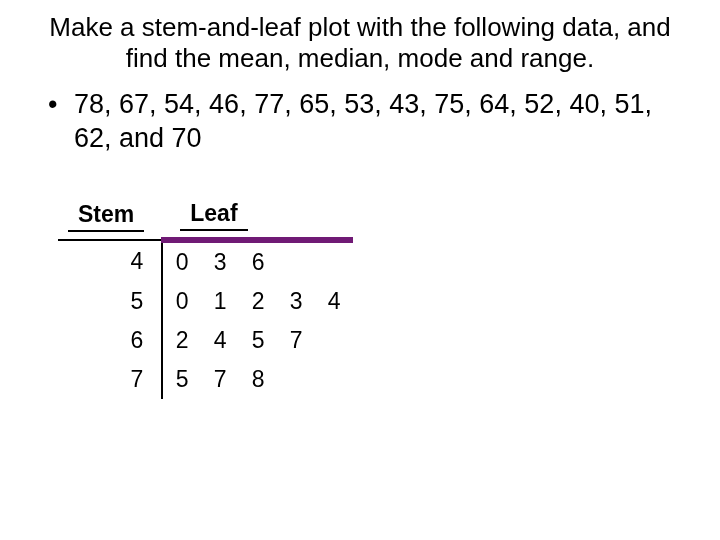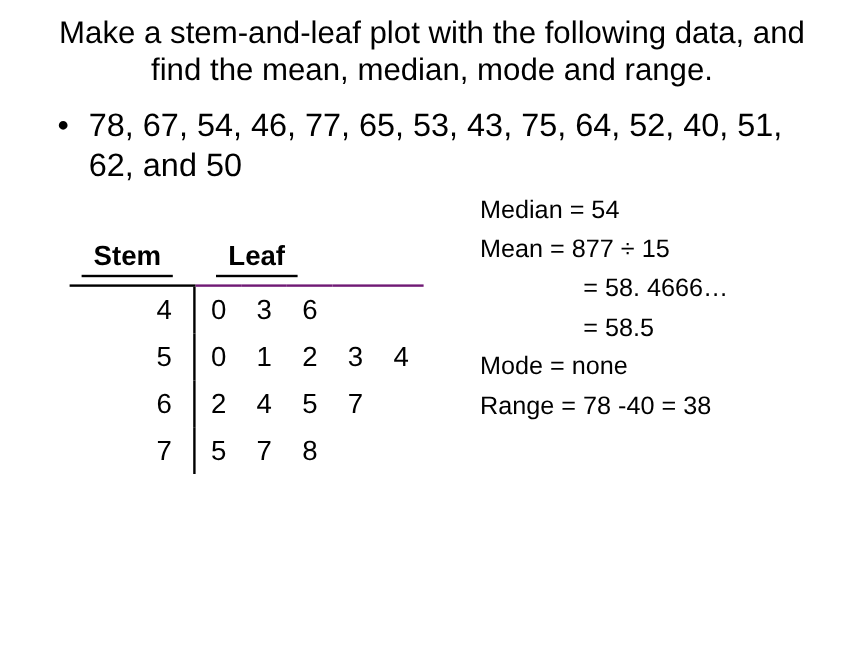--- a/index.html
+++ b/index.html
@@ -73,21 +73,21 @@
   }
   table.stemleaf tr.hdr td,
   table.stemleaf tr.hdr th {
     border-bottom: 2px solid #000;
   }
   
   table.stemleaf tr.hdr th.stem-h {
     border-bottom: 2px solid #000;
   }
   table.stemleaf tr.hdr th.leaf-h {
-    border-bottom: 2px solid #701a75;
+    border-bottom: 6px solid #701a75;
   }
   table.stemleaf td.leaf {
     text-align: center;
     padding-left: 10px;
     padding-right: 10px;
   }
   .stats {
     font-size: 21px;
     line-height: 1.55;
     margin-top: -36px;
@@ -101,21 +101,21 @@
     padding: 0 10px 2px 10px;
   }
 </style>
 </head>
 <body>
 
 <div class="slide">
   <h1 class="title">Make a stem-and-leaf plot with the following data, and find the mean, median, mode and range.</h1>
 
   <div class="data-line">
-    <span class="bullet">•</span><span>78, 67, 54, 46, 77, 65, 53, 43, 75, 64, 52, 40, 51, 62, and 50</span>
+    <span class="bullet">•</span><span>78, 67, 54, 46, 77, 65, 53, 43, 75, 64, 52, 40, 51, 62, and 70</span>
   </div>
 
   <div class="lower">
     <div class="plot-wrap">
       <table class="stemleaf">
         <tbody>
             <tr class="hdr">
           <th class="stem-h"><span class="hdr-underline">Stem</span></th>
           <th class="leaf-h" colspan="5"><span class="hdr-underline">Leaf</span></th>
         </tr>
@@ -148,22 +148,14 @@
           <td class="leaf">5</td>
           <td class="leaf">7</td>
           <td class="leaf">8</td>
           <td class="leaf"></td>
           <td class="leaf"></td>
         </tr>
       </tbody>
         </table>
     </div>
 
-    <div class="stats">
-      <div>Median = 54</div>
-      <div>Mean = 877 ÷ 15</div>
-      <div class="indent">= 58. 4666…</div>
-      <div class="indent">= 58.5</div>
-      <div>Mode = none</div>
-      <div>Range = 78 -40 = 38</div>
-    </div>
   </div>
 </div>
 
 </body></html>

